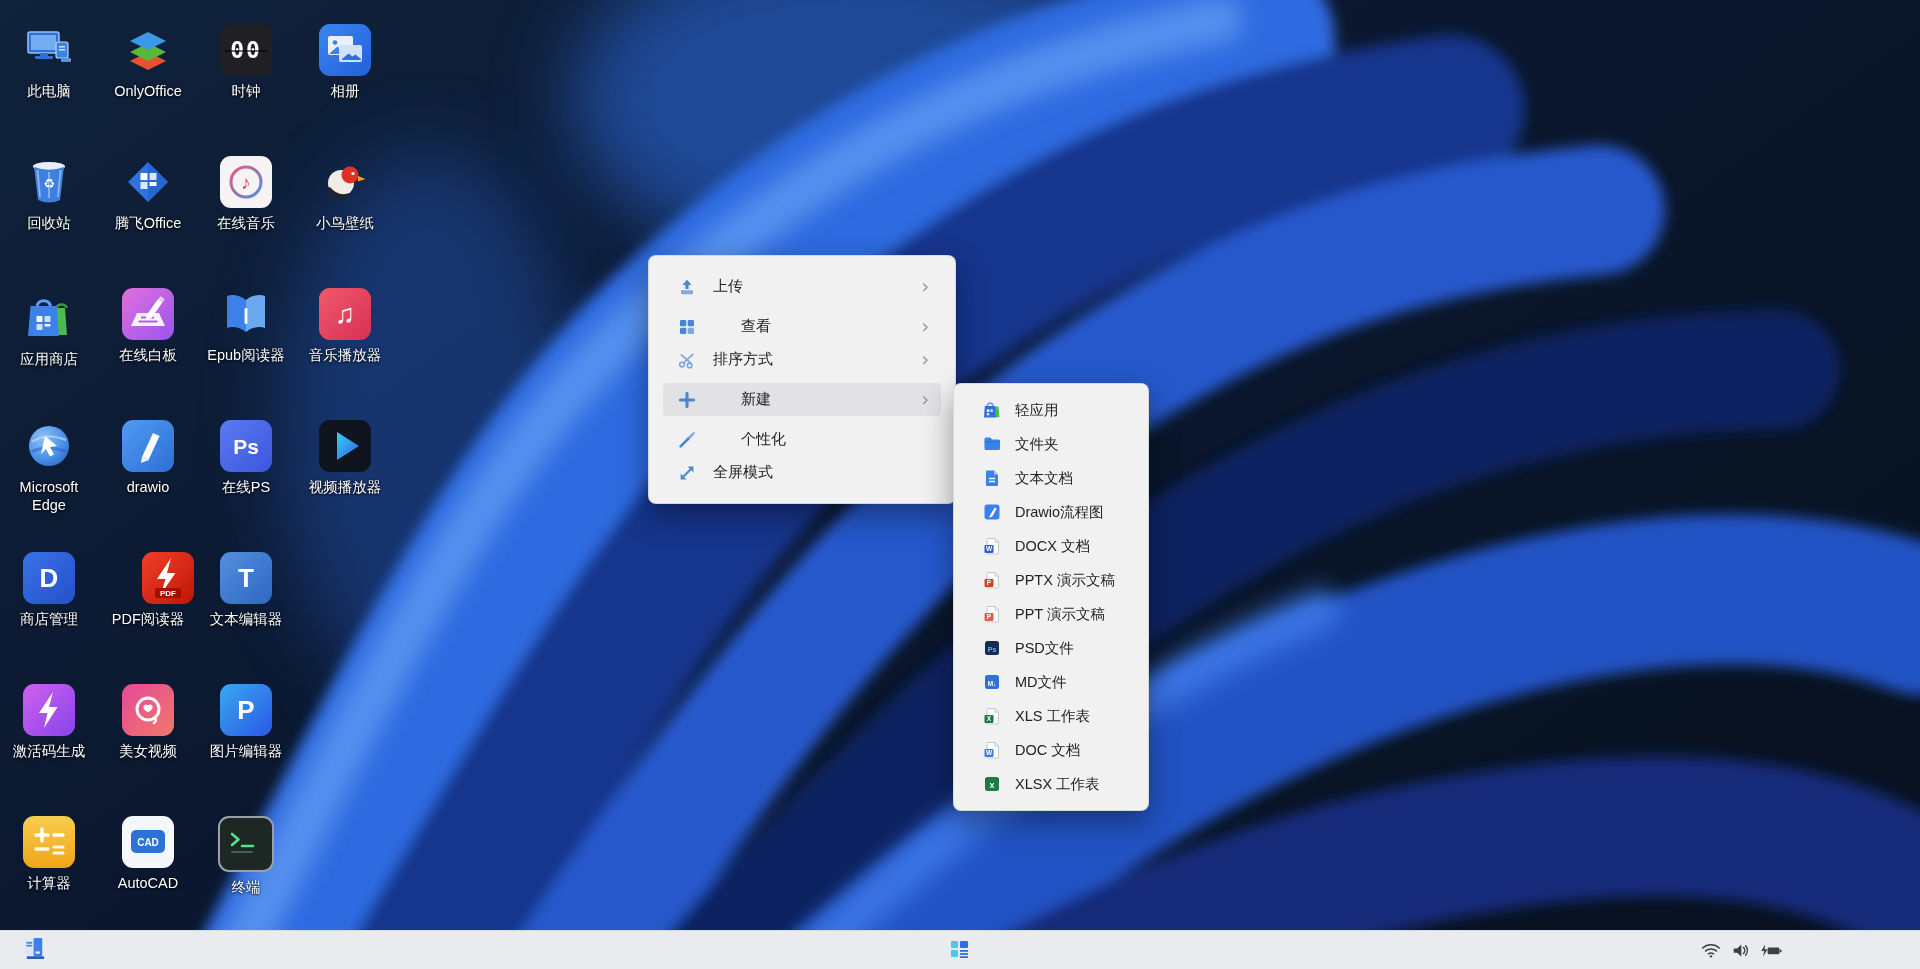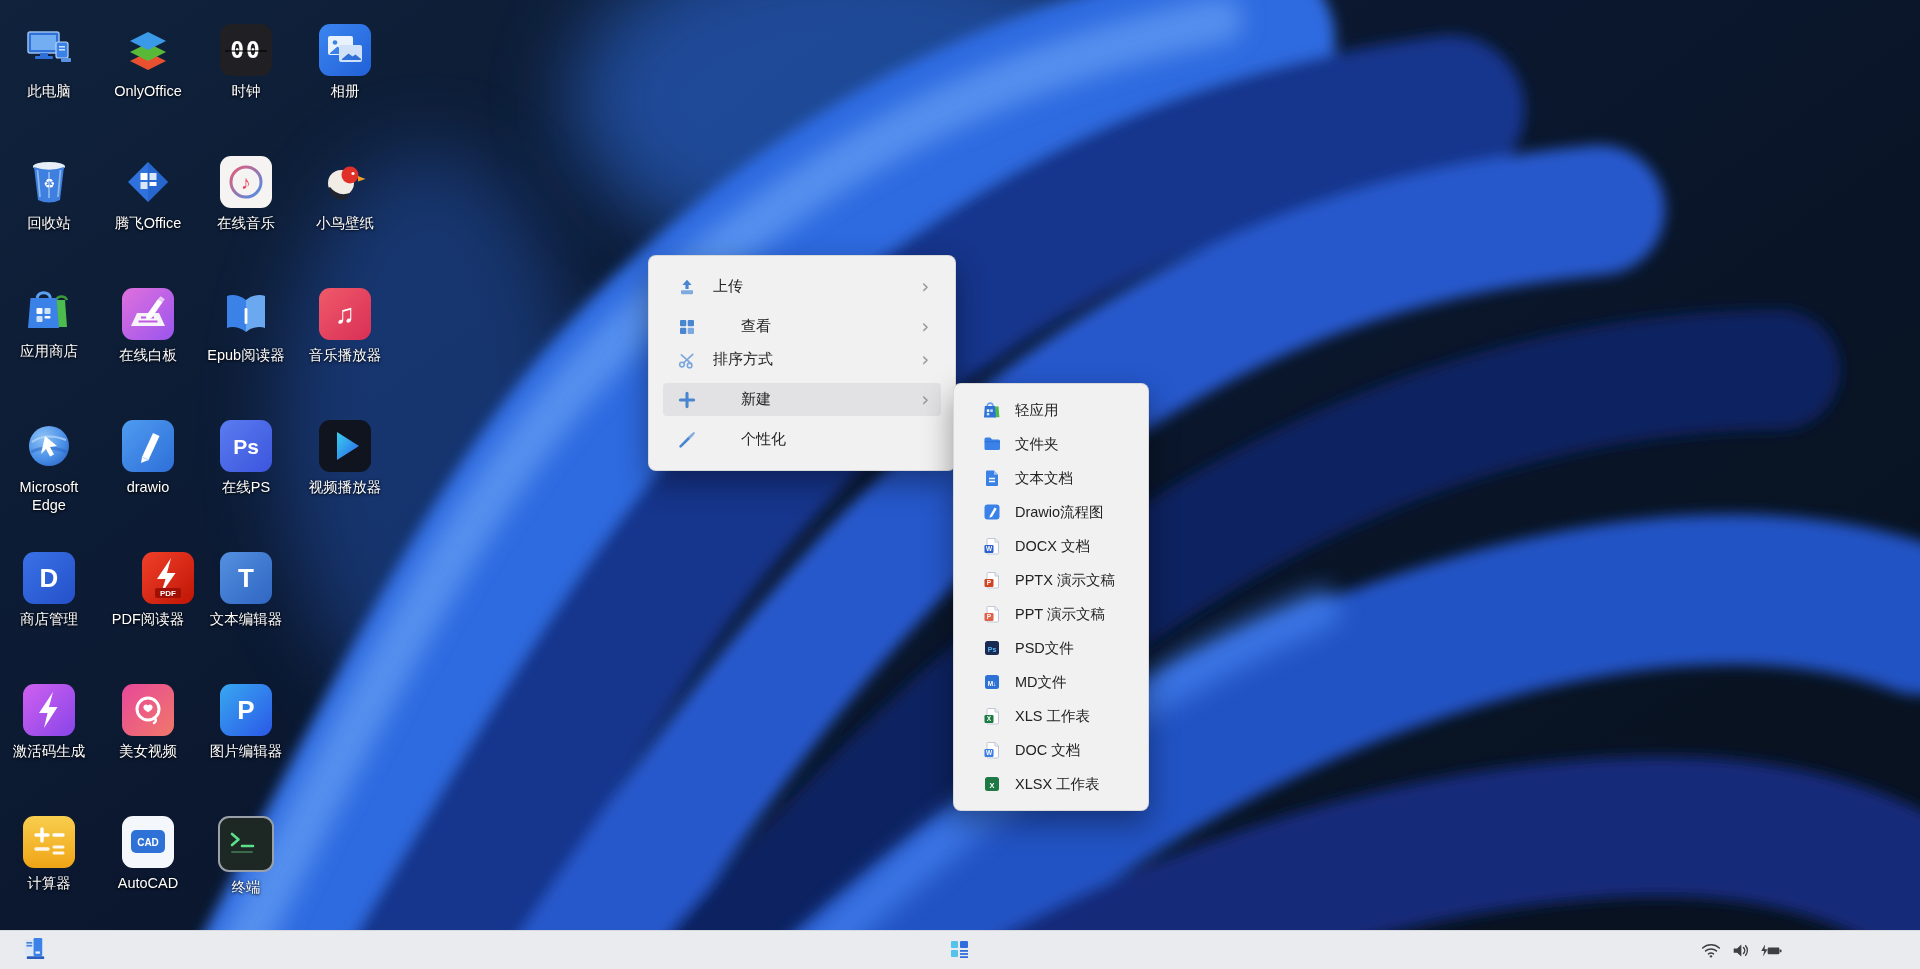--- a/index.html
+++ b/index.html
@@ -196,21 +196,21 @@
           <svg viewBox="0 0 52 52">
             <circle cx="22" cy="27" r="13" fill="#f2ece6"></circle>
             <circle cx="31" cy="19" r="8.5" fill="#e03028"></circle>
             <circle cx="34" cy="17.5" r="1.6" fill="#ffffff"></circle>
             <path d="M11 31 q8 10 20 6 l-4 6 q-13 4 -17.5 -11" fill="#20242e"></path>
             <path d="M39 20 l7.5 3 -7.5 2.5 z" fill="#f0a028"></path>
           </svg>
         </div>
         <div class="desk-label">小鸟壁纸</div>
       </div>
-      <div class="desk-icon" style="left:3px;top:284px">
+      <div class="desk-icon" style="left:3px;top:292px">
         <div class="tile t-app-store plain">
           <svg viewBox="0 0 52 52">
             <path d="M30 16 h12 l2 27 h-14 z" fill="#4cba4c"></path>
             <path d="M33 16 a6 6 0 0 1 11 0" fill="none" stroke="#3a9a3a" stroke-width="2.5"></path>
             <path d="M7.5 14 h26 l2.5 30 H5 Z" fill="#3b82e8"></path>
             <path d="M14 14 a7 7 0 0 1 13.5 0" fill="none" stroke="#5aa0f0" stroke-width="3"></path>
             <rect x="13.5" y="24" width="6" height="6" rx="1" fill="#ffffff"></rect>
             <rect x="21.5" y="24" width="6" height="6" rx="1" fill="#cfe2fa"></rect>
             <rect x="13.5" y="32" width="6" height="6" rx="1" fill="#cfe2fa"></rect>
             <rect x="21.5" y="32" width="6" height="2.6" rx="1" fill="#ffffff"></rect>
@@ -415,20 +415,30 @@
       </div>
       <div class="menu-item gap">
         <span class="mi-icon">
           <svg viewBox="0 0 20 20">
             <path d="M3.6 16.4 L12 8" stroke="#4a86d0" stroke-width="2.7" stroke-linecap="round"></path>
             <path d="M12.8 7.2 l2.8 -2.8" stroke="#85aede" stroke-width="2.7" stroke-linecap="round"></path>
             <circle cx="16.8" cy="3.2" r="1.1" fill="#85aede"></circle>
           </svg>
         </span>
         <span class="mi-label">个性化</span>
+      </div>
+      <div class="menu-item">
+        <span class="mi-icon">
+          <svg viewBox="0 0 20 20">
+            <path d="M6 14 L14 6" stroke="#4a86d0" stroke-width="2.1" stroke-linecap="round"></path>
+            <path d="M3.6 10.6 V16.4 H9.4 Z" fill="#4a86d0"></path>
+            <path d="M10.6 3.6 H16.4 V9.4 Z" fill="#4a86d0"></path>
+          </svg>
+        </span>
+        <span class="mi-label">全屏模式</span>
       </div>
     </div>
 
   <div id="new-submenu" class="menu-panel">
       <div class="sub-item">
         <span class="smi-icon">
           <svg viewBox="0 0 20 20">
             <path d="M11.5 6.5 h5 l.9 10.8 h-6 z" fill="#4cba4c"></path>
             <path d="M2.8 6 h10.2 l.9 11.5 H2 Z" fill="#2e72d8"></path>
             <path d="M5.2 6 a2.9 2.9 0 0 1 5.8 0" fill="none" stroke="#6aa0e8" stroke-width="1.6"></path>

